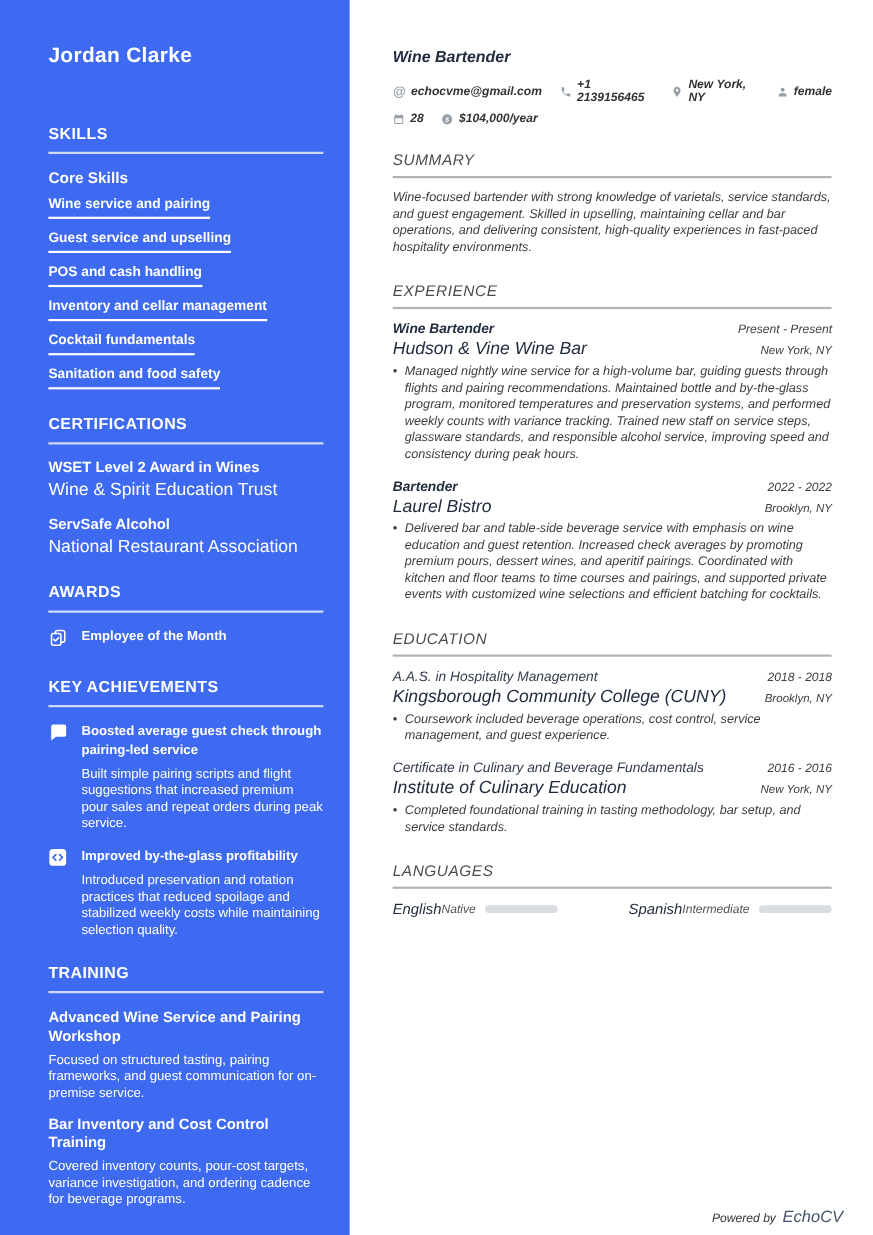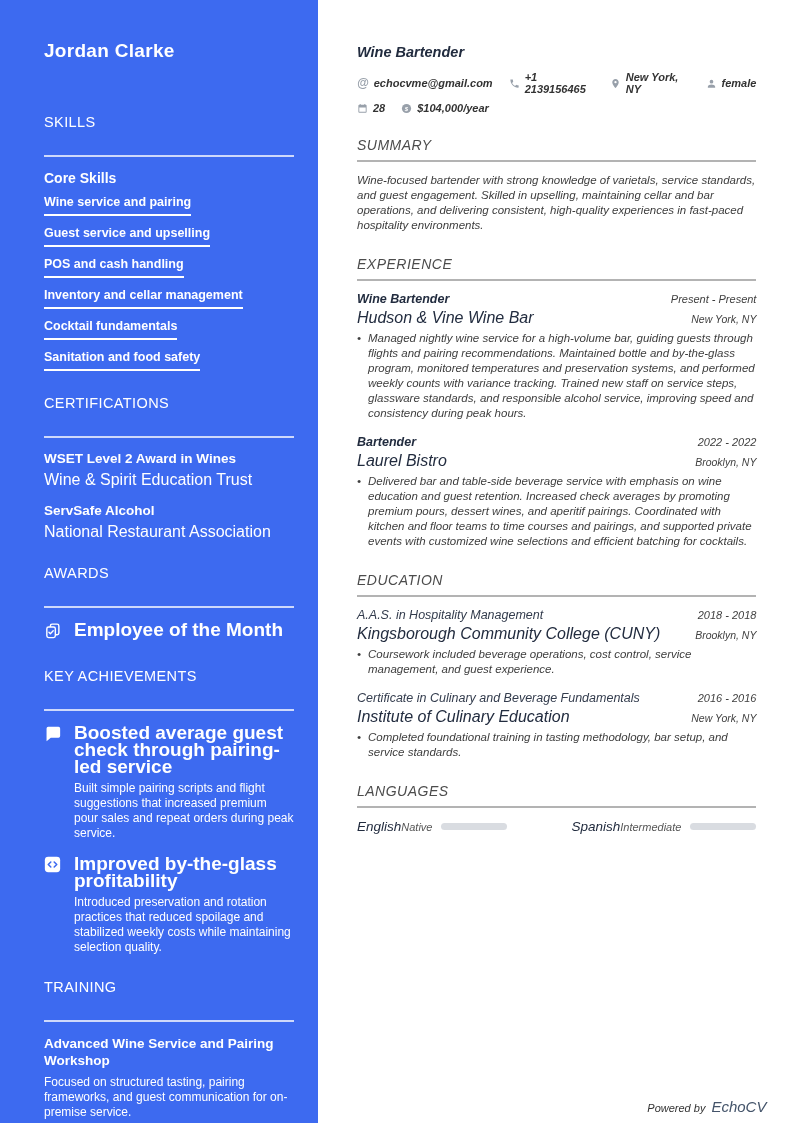--- a/index.html
+++ b/index.html
@@ -4,30 +4,30 @@
 <style>
   * { margin:0; padding:0; box-sizing:border-box; }
   html,body { width:794px; height:1123px; }
   body { display:flex; font-family:"Liberation Sans", sans-serif; background:#fff; overflow:hidden; }
 
   
   .sidebar { width:318px; min-width:318px; height:1123px; background:#3d6af0; color:#fff;
              padding:40px 24px 20px 44px; }
   .side-name { font-size:19px; font-weight:bold; letter-spacing:.3px; margin-bottom:52px; }
   .side-section { margin-bottom:24px; }
-  .side-heading { font-size:14.5px; font-weight:normal; letter-spacing:.4px; padding-bottom:25px;
+  .side-heading { font-size:14.5px; font-weight:bold; letter-spacing:.4px; padding-bottom:8px;
                   border-bottom:2px solid rgba(255,255,255,.75); margin-bottom:13px; }
   .skill-group { font-size:14px; font-weight:bold; margin-bottom:9px; }
   .skill-item { display:table; font-size:12.5px; font-weight:bold; padding-bottom:5px;
                 border-bottom:2px solid #fff; margin-bottom:10px; }
   .cert-name { font-size:13.5px; font-weight:bold; margin-bottom:5px; }
   .cert-issuer { font-size:16px; margin-bottom:14px; }
   .side-item { display:flex; gap:12px; margin-bottom:14px; }
   .side-item .icn { flex:0 0 18px; padding-top:1px; }
-  .side-item-title { font-size:19px; font-weight:bold; margin-bottom:6px; line-height:17px; }
+  .side-item-title { font-size:12px; font-weight:bold; margin-bottom:6px; line-height:17px; }
   .side-item-desc { font-size:12px; line-height:15px; }
   .train-title { font-size:13.5px; font-weight:bold; line-height:17px; margin-bottom:6px; }
   .train-desc { font-size:12px; line-height:15px; margin-bottom:12px; }
 
   
   .main { flex:1; background:#fff; padding:44px 44px 0 39px; position:relative;font-style:italic; }
   .job-title { font-size:14.5px; font-weight:bold; color:#222c3f; margin-bottom:11px; }
   .contact-row { display:flex; align-items:center; gap:16px; margin-bottom:7px; }
   .contact-item { display:flex; align-items:center; gap:5px; font-size:11px; font-weight:bold; color:#333; }
   .cicon { color:#98a0aa; display:inline-flex; align-items:center; }

